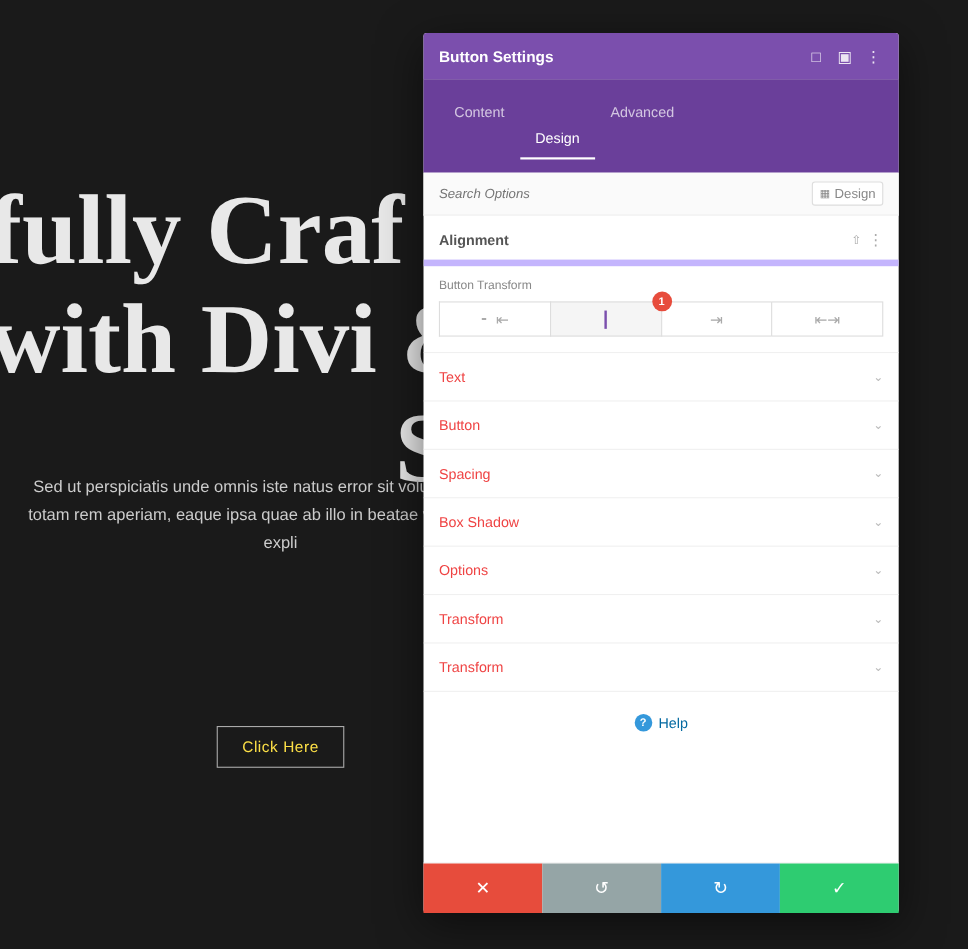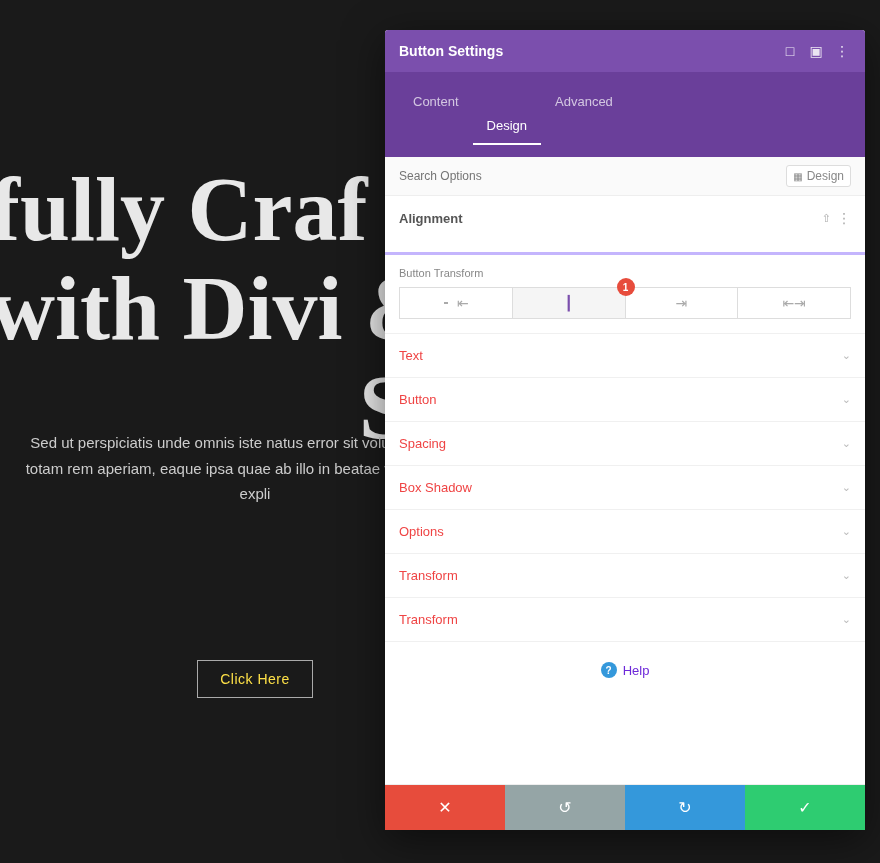--- a/index.html
+++ b/index.html
@@ -62,21 +62,21 @@
       font-size: 14px;
       cursor: pointer;
       letter-spacing: 0.5px;
     }
 
     
     .modal-panel {
       position: absolute;
       top: 30px;
       left: 385px;
-      width: 480px;
+      width: 432px;
       height: 800px;
       background: #fff;
       border-radius: 3px;
       box-shadow: 0 10px 40px rgba(0,0,0,0.5);
       display: flex;
       flex-direction: column;
     }
 
     
     .modal-header {
@@ -143,20 +143,21 @@
       background: #fafafa;
     }
 
     .search-input {
       flex: 1;
       border: none;
       background: transparent;
       font-size: 12px;
       color: #555;
       outline: none;
+      font-style: italic;
     }
 
     .filter-btn {
       display: flex;
       align-items: center;
       gap: 4px;
       color: #888;
       font-size: 12px;
       cursor: pointer;
       padding: 3px 6px;
@@ -174,22 +175,22 @@
       flex: 1;
       overflow-y: auto;
       padding: 0;
     }
 
     
     .section-header {
       display: flex;
       align-items: center;
       justify-content: space-between;
-      padding: 14px 14px 26px;
-      border-bottom: 3px solid #c4b5fd;
+      padding: 14px 14px 10px;
+      border-bottom: 6px solid #c4b5fd;
     }
 
     .section-title {
       font-size: 13px;
       font-weight: 600;
       color: #555;
     }
 
     .section-header-icons {
       display: flex;
@@ -305,21 +306,21 @@
       color: #fff;
       font-size: 10px;
       font-weight: bold;
       display: flex;
       align-items: center;
       justify-content: center;
     }
 
     .help-text {
       font-size: 13px;
-      color: #6d28d9;
+      color: #0369a1;
       cursor: pointer;
     }
 
     
     .modal-footer {
       display: flex;
       height: 46px;
       border-top: 1px solid #eee;
     }
 

